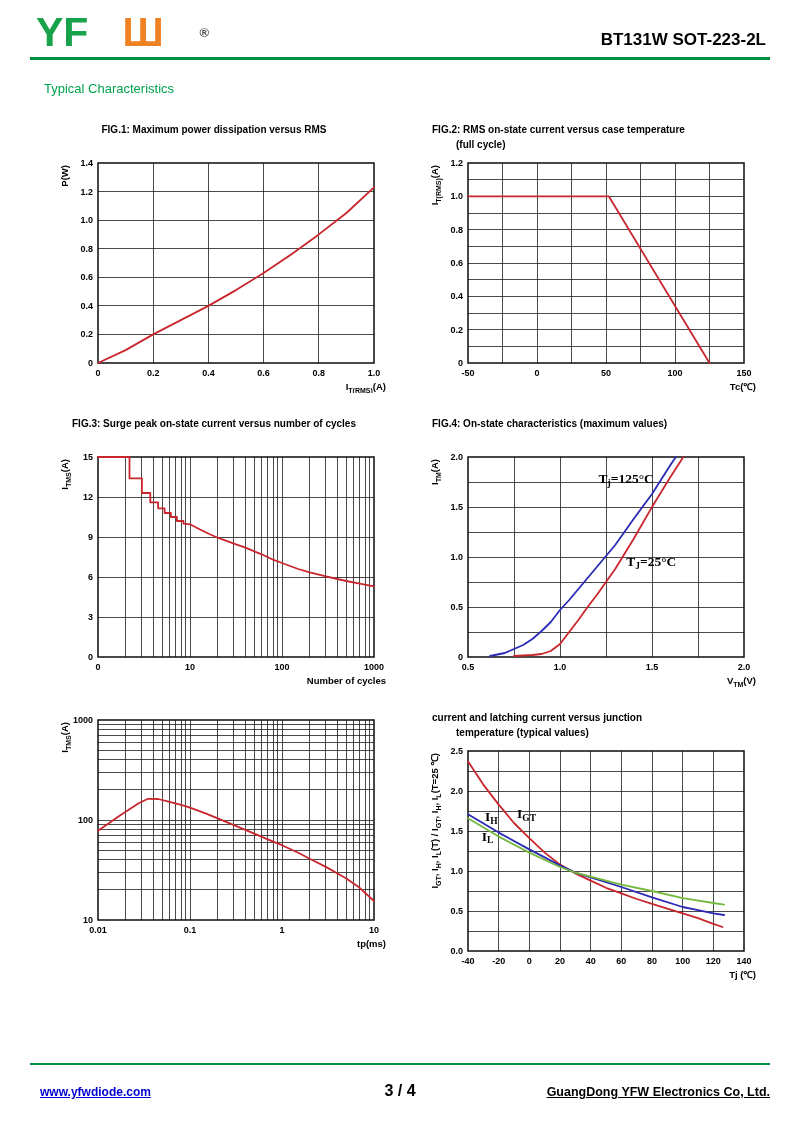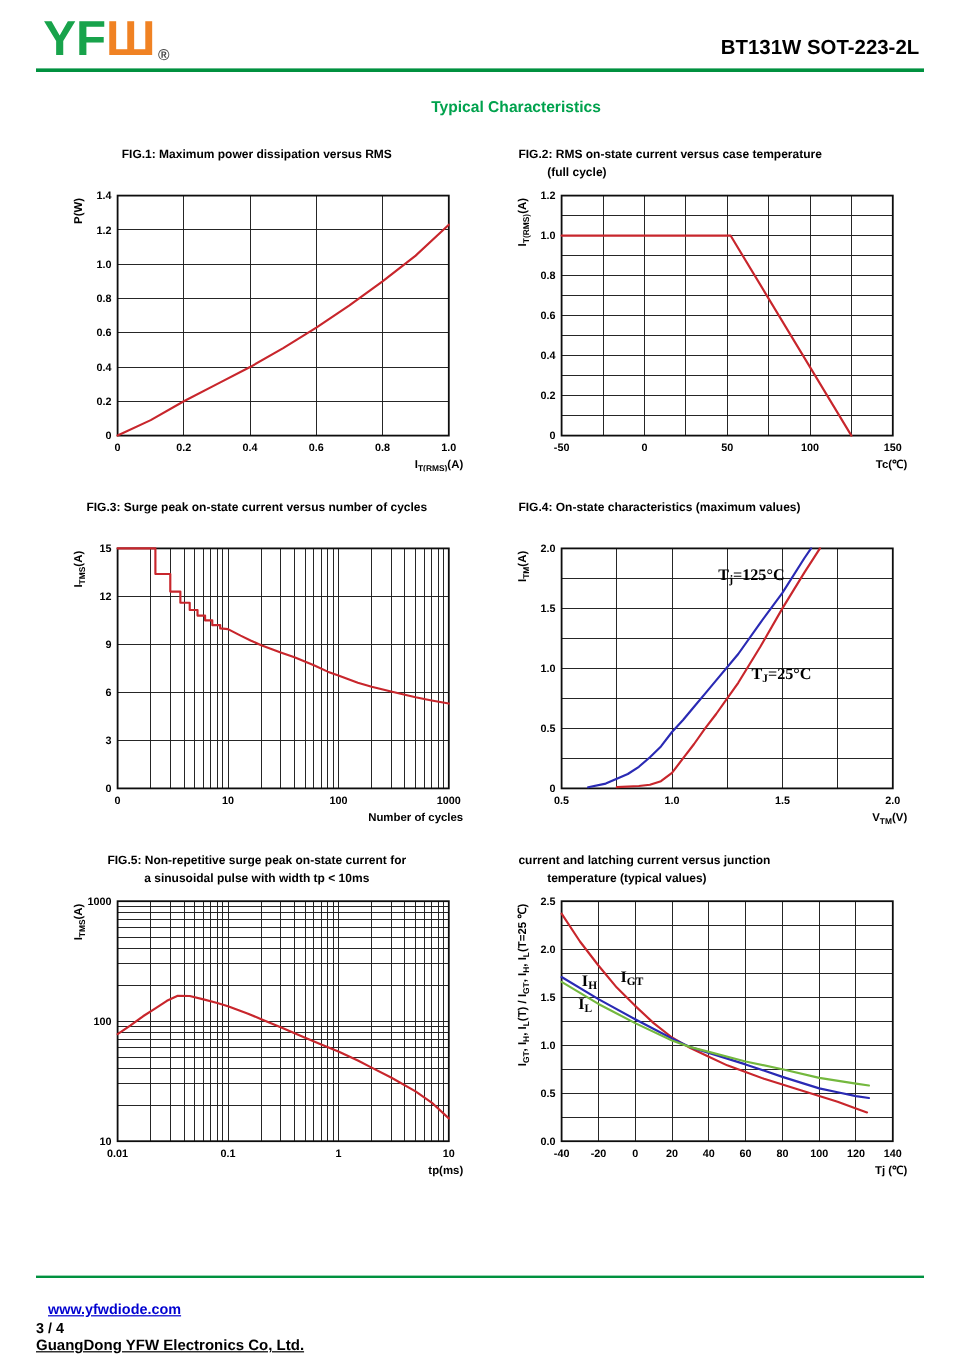--- a/index.html
+++ b/index.html
@@ -2,50 +2,50 @@
 <html><head>
 <meta charset="utf-8">
 <style>
   * { margin:0; padding:0; box-sizing:border-box; }
   html,body { background:#ffffff; }
   body { width:800px; height:1130px; font-family:"Liberation Sans", sans-serif; position:relative; overflow:hidden; }
   .page { width:800px; height:1130px; position:relative; background:#fff; }
 
   
   .hdr { display:flex; justify-content:space-between; align-items:flex-end; padding:12px 34px 0 36px; }
-  .logo-row { display:flex; align-items:flex-end; line-height:0.95; }
+  .logo-row { display:flex; align-items:center; line-height:0.95;gap:34px; }
   .logo-yf { font-size:41px; font-weight:bold; color:#18a34b; }
   .logo-w  { font-size:41px; font-weight:bold; color:#f08223; }
   .logo-r  { font-size:13px; font-weight:bold; color:#4a4a4a; margin-left:2px; line-height:1; }
   .logo-cn { font-size:27px; font-weight:bold; color:#111; letter-spacing:3px; margin-top:1px; }
   .part-no { font-size:17px; font-weight:bold; color:#000; padding-bottom:2px;margin-top:18px; }
   .hdr-rule { border-top:3px solid #00913f; margin:5px 30px 0 30px; }
 
-  .section-title { font-size:13px; font-weight:bold; color:#00a24d; margin:21px 0 0 60px;text-align:center; }
+  .section-title { font-size:13px; font-weight:normal; color:#00a24d; margin:21px 0 0 44px; }
 
   
   .charts { margin:18px 0 0 28px; display:grid; grid-template-columns:372px 368px; grid-auto-rows:294px; }
   .chart-block { padding-top:8px; }
   .chart-title { min-height:31px; font-size:10px; font-weight:bold; color:#000; line-height:1.5; text-align:center; }
   .chart-block.left .chart-title { text-align:left; padding-left:32px; }
   .chart-block.left .chart-title .chart-title-line + .chart-title-line { padding-left:24px; }
   svg { display:block; margin:2px auto 0 auto; }
   .grid  { stroke:#1d1d1d; stroke-width:0.8; }
   .frame { fill:none; stroke:#0d0d0d; stroke-width:1.5; }
   .tick  { font-family:"Liberation Sans",sans-serif; font-size:9px; font-weight:bold; fill:#000; }
   .axis  { font-family:"Liberation Sans",sans-serif; font-size:9.5px; font-weight:bold; fill:#000; }
   .axis .sub { font-size:7px; }
   .annot { font-family:"Liberation Serif",serif; font-size:13.5px; font-weight:bold; fill:#000; }
   .annot .sub { font-size:9.5px; }
 
   
-  .footer { position:absolute; left:30px; right:30px; top:1063px; border-top:2.5px solid #00913f; padding-top:17px; display:flex; align-items:baseline;flex-direction:column; }
+  .footer { position:absolute; left:30px; right:30px; top:1063px; border-top:2.5px solid #00913f; padding-top:17px; display:flex; align-items:baseline; }
   .footer .cell { flex:1; }
   .site { font-size:12px; font-weight:bold; color:#0000d0; text-decoration:underline; padding-left:10px; }
-  .pageno { font-size:12px; font-weight:bold; color:#000; text-align:center; }
+  .pageno { font-size:16px; font-weight:bold; color:#000; text-align:center; }
   .company { font-size:12.5px; font-weight:bold; color:#000; text-align:right;text-decoration:underline; }
 </style>
 </head>
 <body>
 
 <div class="page">
 
   <div class="hdr">
     <div>
       <div class="logo-row">
@@ -218,24 +218,20 @@
           <text x="51" y="111.0" class="tick" text-anchor="end">1.0</text>
           <text x="51" y="61.0" class="tick" text-anchor="end">1.5</text>
           <text x="51" y="11.0" class="tick" text-anchor="end">2.0</text>
           <text x="344" y="235" class="axis" text-anchor="end"><tspan>V</tspan><tspan dy="2.6" class="sub">TM</tspan><tspan dy="-2.6">(V)</tspan></text>
           <text transform="translate(26,10) rotate(-90)" class="axis" text-anchor="end"><tspan>I</tspan><tspan dy="2.6" class="sub">TM</tspan><tspan dy="-2.6">(A)</tspan></text>
           <text x="186.6" y="34.0" class="annot"><tspan>T</tspan><tspan dy="2.6" class="sub">j</tspan><tspan dy="-2.6">=125°C</tspan></text>
           <text x="214.2" y="117.0" class="annot"><tspan>T</tspan><tspan dy="2.6" class="sub">J</tspan><tspan dy="-2.6">=25°C</tspan></text>
         </svg>
       </div>
       <div class="chart-block">
-        <div class="chart-title">
-          <div class="chart-title-line">FIG.5: Non-repetitive surge peak on-state current for</div>
-          <div class="chart-title-line">a sinusoidal pulse with width tp &lt; 10ms</div>
-        </div>
         <svg viewBox="0 0 345 238" width="345" height="238">
           <line x1="83.7" y1="8" x2="83.7" y2="208" class="grid" shape-rendering="crispEdges"></line>
           <line x1="99.9" y1="8" x2="99.9" y2="208" class="grid" shape-rendering="crispEdges"></line>
           <line x1="111.4" y1="8" x2="111.4" y2="208" class="grid" shape-rendering="crispEdges"></line>
           <line x1="120.3" y1="8" x2="120.3" y2="208" class="grid" shape-rendering="crispEdges"></line>
           <line x1="127.6" y1="8" x2="127.6" y2="208" class="grid" shape-rendering="crispEdges"></line>
           <line x1="133.7" y1="8" x2="133.7" y2="208" class="grid" shape-rendering="crispEdges"></line>
           <line x1="139.1" y1="8" x2="139.1" y2="208" class="grid" shape-rendering="crispEdges"></line>
           <line x1="143.8" y1="8" x2="143.8" y2="208" class="grid" shape-rendering="crispEdges"></line>
           <line x1="148.0" y1="8" x2="148.0" y2="208" class="grid" shape-rendering="crispEdges"></line>

